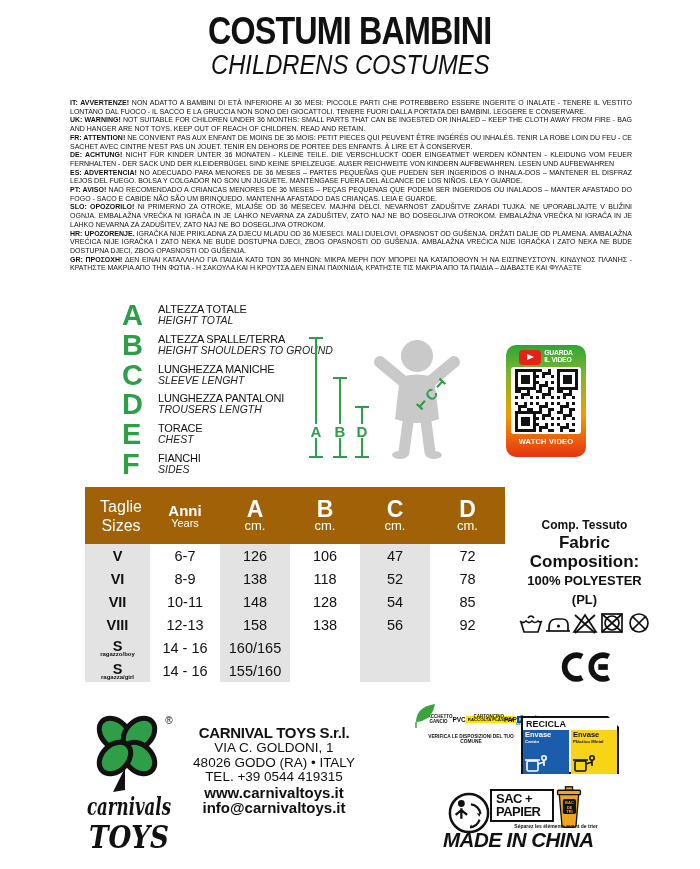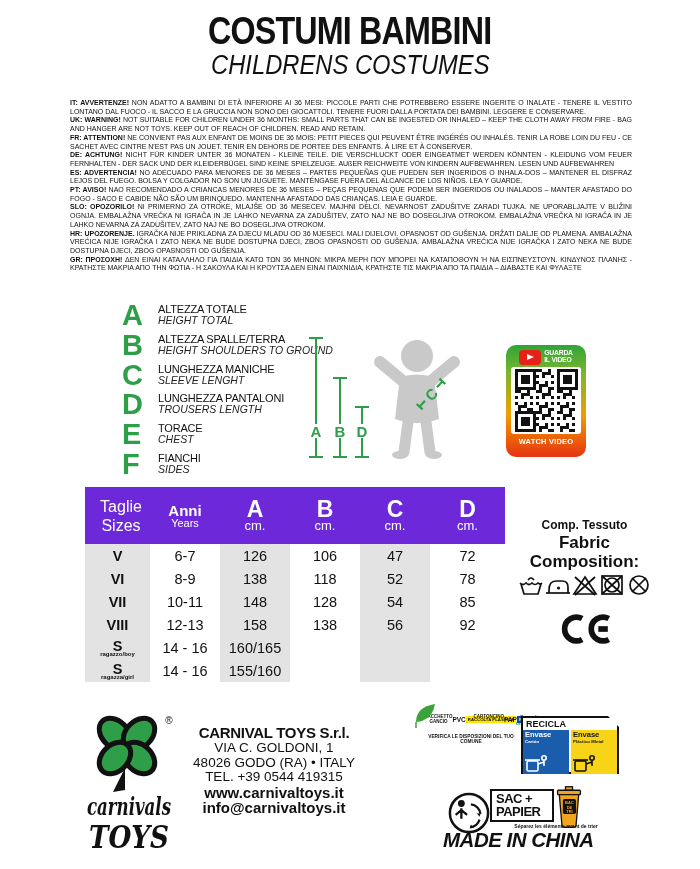--- a/index.html
+++ b/index.html
@@ -35,21 +35,21 @@
   .yt-btn::after{content:"";position:absolute;left:8px;top:4px;border-left:7px solid #fff;
     border-top:3.5px solid transparent;border-bottom:3.5px solid transparent;}
   .guarda{color:#fff;font-weight:bold;font-size:6.8px;line-height:6.8px;letter-spacing:-0.2px;}
   .qr-box{width:70px;height:67px;background:#fff;border-radius:3px;display:flex;align-items:center;justify-content:center;margin-top:1px;}
   .watch{color:#fff;font-weight:bold;font-size:7.5px;margin-top:3px;letter-spacing:.2px;}
 
   
   .size-table{position:absolute;left:85px;top:487px;width:420px;border-collapse:collapse;table-layout:fixed;}
   .size-table col.c1{width:65px}.size-table col.c2{width:70px}.size-table col.c3{width:70px}
   .size-table col.c4{width:70px}.size-table col.c5{width:70px}.size-table col.c6{width:75px}
-  .size-table thead tr{height:57px;background:#6d28d9;color:#fff;}
+  .size-table thead tr{height:57px;background:#a16207;color:#fff;}
   .size-table th{padding:0;vertical-align:middle;font-weight:normal;}
   th.h-taglie{text-align:left;padding-left:7px;font-size:16px;line-height:19px;}
   .h-anni-top{display:block;font-size:15px;font-weight:bold;line-height:15px;}
   .h-anni-bot{display:block;font-size:11px;line-height:11px;}
   .h-letter{display:block;font-size:23px;font-weight:bold;line-height:20px;}
   .h-unit{display:block;font-size:13px;line-height:13px;}
   .size-table th{text-align:center;}
   .size-table tbody td{text-align:center;font-size:14.5px;height:23px;padding:0;}
   td.size-cell{font-weight:bold;font-size:13.5px;}
   td.band{background:#e3e3e3;}
@@ -412,20 +412,21 @@
           <td class=""></td>
           <td class="band"></td>
           <td class=""></td>
         </tr>
       </tbody>
   </table>
 
   <div class="comp">
     <div class="comp-l1">Comp. Tessuto</div>
     <div class="comp-l2">Fabric Composition:</div>
+    <div class="comp-l3">100% POLYESTER (PL)</div>
     <div class="care-row">
       <svg width="26" height="22" viewBox="0 0 26 22" fill="none" stroke="#111" stroke-width="1.7">
         <path d="M10,6 Q13,2 16,6"></path>
           <path d="M2,9 Q5,12 8,9 Q11,12 14,9 Q17,12 20,9 Q22,11 24,9"></path>
           <path d="M3,10 L6,20 L20,20 L23,10"></path>
       </svg>
       <svg width="26" height="22" viewBox="0 0 26 22" fill="none" stroke="#111" stroke-width="1.7">
         <path d="M4,19 L4,16 Q4,7 11,7 L17,7 Q23,7 23,13 L23,19"></path>
           <path d="M1,19 L25,19"></path>
           <circle cx="13.5" cy="14" r="1.6" fill="#111" stroke="none"></circle>

